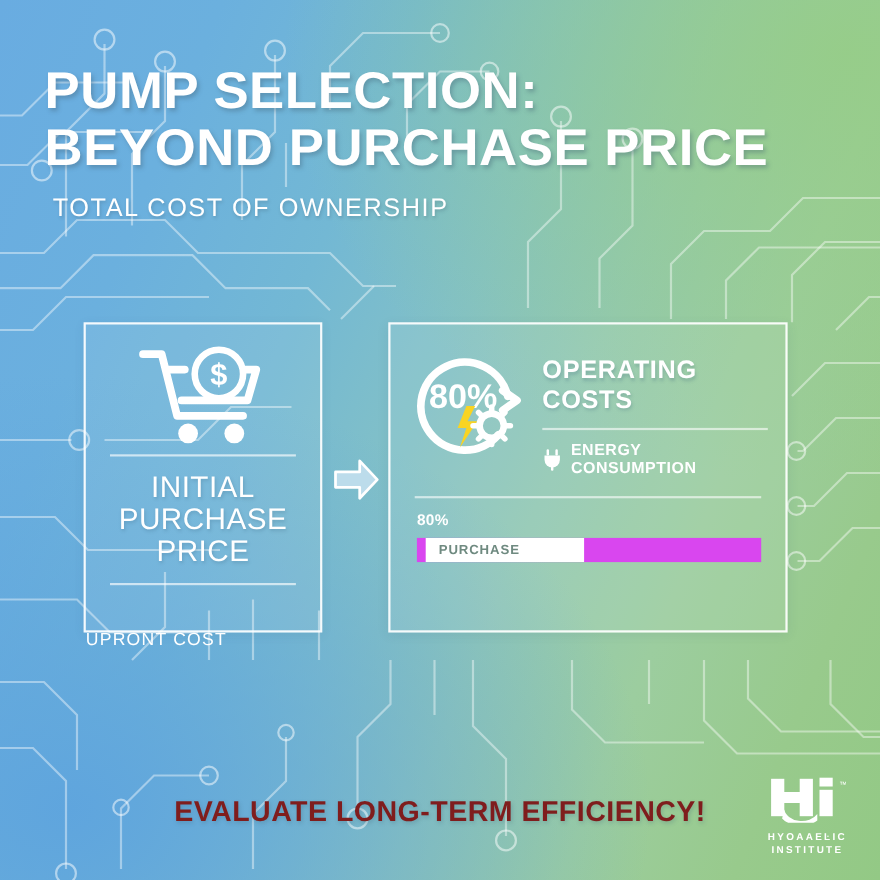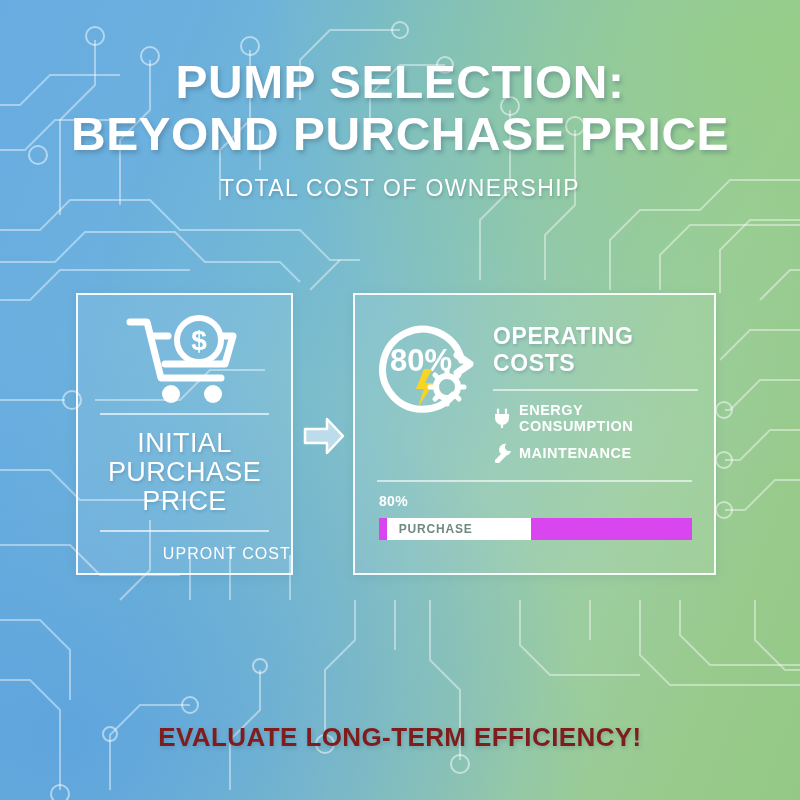--- a/index.html
+++ b/index.html
@@ -34,21 +34,22 @@
     position:absolute; inset:0;
     background:
       radial-gradient(120% 90% at 8% 92%, rgba(94,164,222,.95) 0%, rgba(94,164,222,0) 55%),
       radial-gradient(110% 85% at 96% 6%, rgba(150,205,133,.85) 0%, rgba(150,205,133,0) 58%);
   }
   .circuit { position:absolute; inset:0; }
 
   
   .header {
     position:absolute; left:0; right:0; top:58px;
-    text-align:center;
+    text-align:left;
+    padding-left:48px;
   }
   .title {
     color:#ffffff;
     font-weight:bold;
     font-size:47px;
     line-height:48px;
     letter-spacing:0.5px;
     text-shadow:2px 3px 4px rgba(60,90,110,.35);
     transform:scaleX(1.02);
   }
@@ -86,23 +87,24 @@
     color:#fff; font-weight:normal;
     font-size:27px; line-height:29px;
     text-align:center;
     padding:14px 6px 14px;
     letter-spacing:.4px;
     text-shadow:1px 2px 3px rgba(50,90,120,.25);
   }
   .left-sub {
     color:#fff;
     font-size:16px;
-    text-align:right;
+    text-align:left;
     letter-spacing:1.1px;
     padding-top:13px;
+    margin-top:28px;
   }
 
   
   #arrow {
     position:absolute; left:303px; top:416px;
     width:42px; height:40px;
   }
 
   
   .rc-top { display:flex; padding:16px 16px 0 14px; }
@@ -324,29 +326,20 @@
                   <line x1="5" y1="1.5" x2="5" y2="5"></line>
                   <line x1="13" y1="1.5" x2="13" y2="5"></line>
                   <path d="M2,6 L16,6 L16,10 A7,7 0 0 1 2,10 Z" fill="#ffffff" stroke="none"></path>
                   <line x1="9" y1="16" x2="9" y2="19"></line>
                 </g>
               </svg>
             </span>
             <span>ENERGY CONSUMPTION</span>
           </li>
 
-          <li class="op-item">
-            <span class="ico">
-              <svg width="20" height="20" viewBox="0 0 20 20">
-                <path d="M13.5,1 A6,6 0 1 0 18,8 L14.5,8 L12,5.5 L12,2.2 Z
-                         M9.5,9.5 L3,16 A2.6,2.6 0 1 0 6.6,19.6 L13,13" fill="#ffffff"></path>
-              </svg>
-            </span>
-            <span>MAINTENANCE</span>
-          </li>
 
 
         </ul>
       </div>
     </div>
 
     <div class="rc-divider"></div>
 
     <div class="lc-head">
       <span class="lc-pct">80%</span>
@@ -355,14 +348,29 @@
     <div class="bar-wrap" style="background: #d946ef;">
       <div class="bar-purchase" style="left: 2.5%; width: 46%;">
         <span>PURCHASE</span>
       </div>
     </div>
 
   </div>
 
   <div class="footer-cta">EVALUATE LONG-TERM EFFICIENCY!</div>
 
+  <div id="logo">
+    <svg class="logo-mark" width="70" height="42" viewBox="0 0 70 42">
+      <g fill="#ffffff">
+        <rect x="2" y="2" width="12" height="34"></rect>
+        <rect x="28" y="2" width="12" height="34"></rect>
+        <rect x="12" y="14" width="18" height="10"></rect>
+        <rect x="46" y="12" width="12" height="24"></rect>
+        <rect x="46" y="1" width="12" height="8"></rect>
+        <path d="M14,30 A16,12 0 0 0 44,34 L44,40 A20,14 0 0 1 12,38 Z"></path>
+      </g>
+      <text x="64" y="9" fill="#ffffff" font-family="Liberation Sans, sans-serif" font-size="7">™</text>
+    </svg>
+    <div class="logo-l1">HYOAAEĿIC</div>
+    <div class="logo-l2">INSTITUTE</div>
+  </div>
 
 </div>
 
 </body></html>

